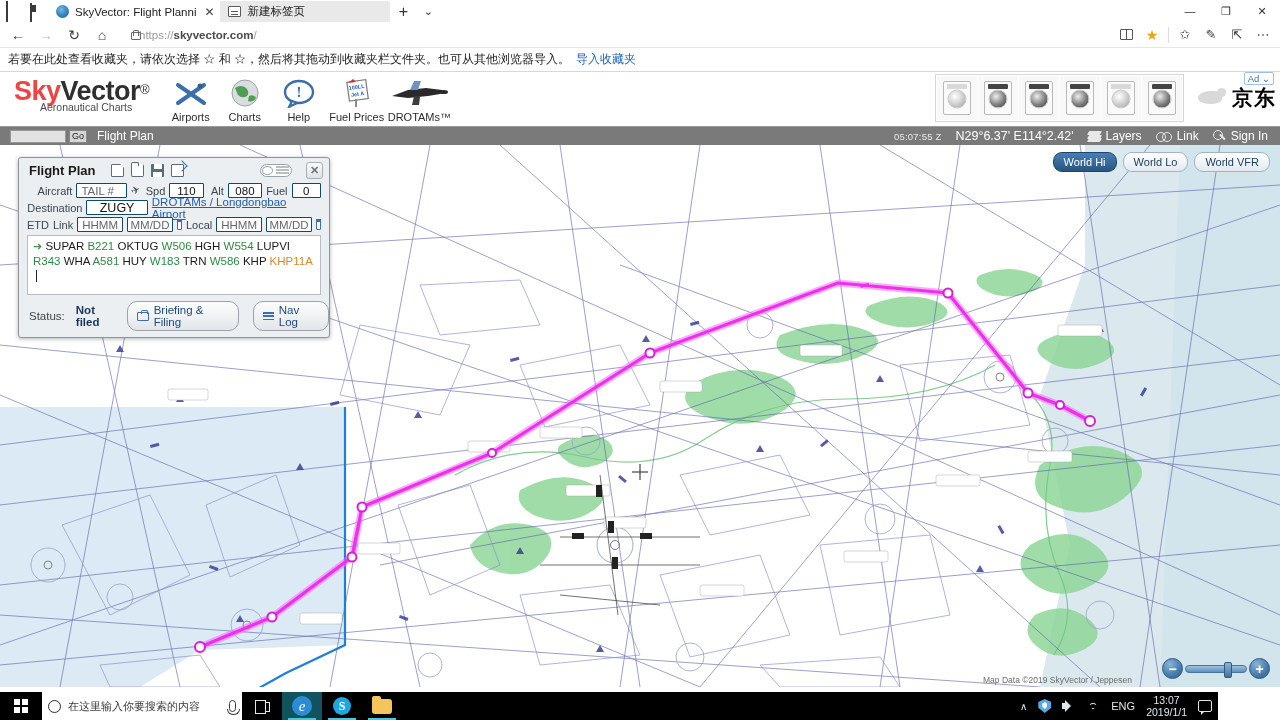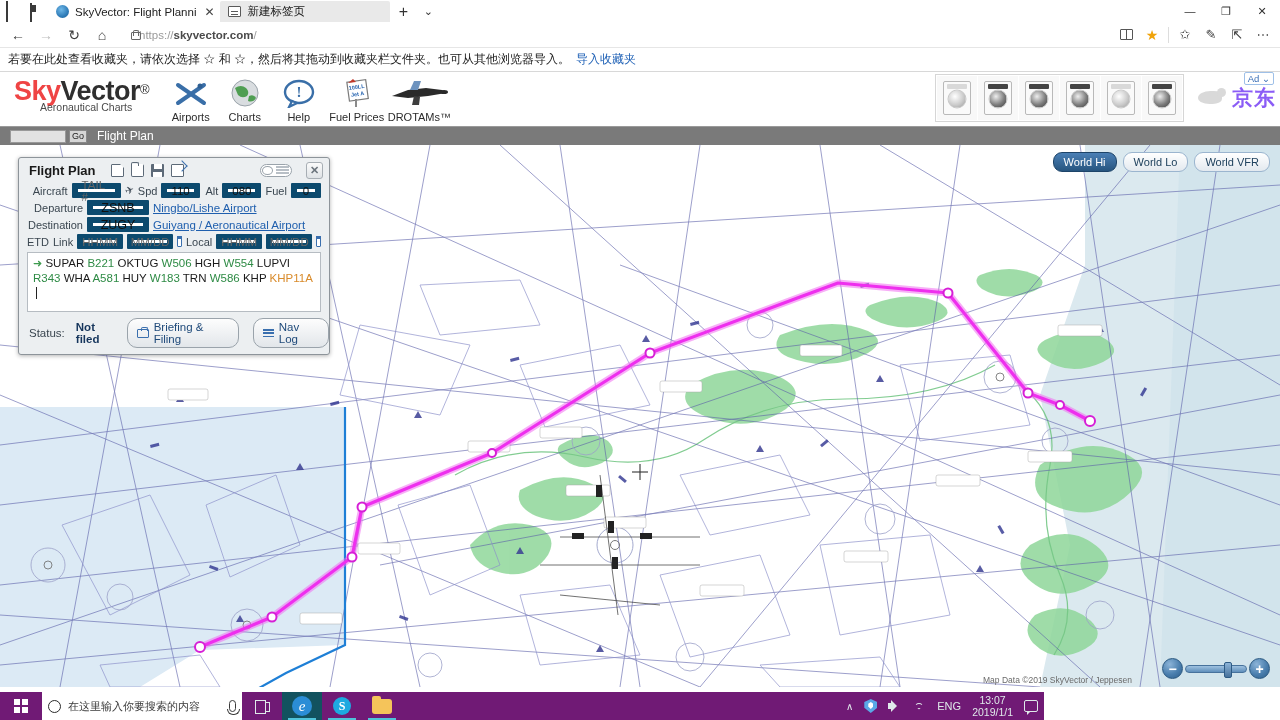--- a/index.html
+++ b/index.html
@@ -100,21 +100,21 @@
   .wmach { width: 28px; height: 34px; border: 1.5px solid #b9b9b9; background: #fafafa; border-radius: 2px; position: relative; }
   .wmach:before { content:''; position:absolute; left:50%; top:52%; transform: translate(-50%,-50%);
      width: 17px; height: 17px; border-radius: 50%; background: radial-gradient(circle at 38% 35%, #eee 0%, #7d7d7d 55%, #3a3a3a 100%); border:1.5px solid #c9c9c9;}
   .wmach:after { content:''; position:absolute; left:3px; top:2px; width:20px; height:5px; background:#444; border-radius:1px;}
   .wmach.lite:before { background: radial-gradient(circle at 38% 35%, #fff 0%, #ccc 55%, #9a9a9a 100%); }
   .wmach.lite:after { background:#d9d9d9; }
   .jd-logo { display: flex; align-items: center; gap: 4px; margin-left: 10px; }
   .jd-bird { width: 34px; height: 26px; position: relative; }
   .jd-bird:before{content:''; position:absolute; left:4px; top:6px; width:24px;height:13px;background:#d9d9d9;border-radius:60% 40% 45% 55%;}
   .jd-bird:after{content:''; position:absolute; left:23px; top:3px; width:9px;height:9px;background:#d9d9d9;border-radius:50%;}
-  .jd-text { font-size: 21px; color: #8b5cf6; font-weight: bold; letter-spacing: 1px; }
+  .jd-text { font-size: 21px; color: #000000; font-weight: bold; letter-spacing: 1px; }
   .ad-badge { position: absolute; right: 2px; top: -2px; font-size: 9.5px; color: #3b6fb6;
     border: 1px solid #9fc0e8; background: #fff; padding: 0 3px; border-radius: 2px; }
 
   
   #sv-toolbar {
     height: 19px; background: #7a7a7a; display: flex; align-items: center;
     position: relative; color: #fff; font-size: 12px; z-index: 30;
     border-top: 1px solid #9a9a9a;
   }
   .tb-search { width: 56px; height: 13px; background: #e2e2e2; border: 1px solid #999; margin-left: 10px; }
@@ -181,21 +181,21 @@
   .fp-toggle .knob { width: 11px; height: 9px; border-radius: 50%; border: 1.3px solid #9aa3ab; background: #fff; }
   .fp-toggle .bars { margin-left: 3px; width: 13px; height: 8px; background:
      repeating-linear-gradient(#b8bfc6 0 1.6px, transparent 1.6px 3.2px); }
   .fp-close { width: 17px; height: 17px; margin-left: 6px; border: 1px solid #a7aeb4; border-radius: 3px;
     background: linear-gradient(#fbfbfb, #dfe3e6); color: #6c757d; font-size: 11px;
     display: flex; align-items: center; justify-content: center; font-weight: bold; }
 
   .fp-row { display: flex; align-items: center; padding: 1px 8px; gap: 4px; height: 17px; }
   .fp-lbl { color: #3a4650; text-align: right; font-size: 11px; }
   .fp-lbl.w56 { width: 56px; }
-  .fp-inp { border: 6px solid #0c4a6e; background: #fff; height: 15px; font-size: 11.5px;
+  .fp-inp { border: 1px solid #0c4a6e; background: #fff; height: 15px; font-size: 11.5px;
     color: #666; padding: 0 4px; display: flex; align-items: center; border-radius: 1px; }
   .fp-inp.val { color: #111; font-weight: normal; justify-content: center; }
   .fp-inp.w60 { width: 60px; }
   .fp-inp.w62 { width: 62px; justify-content: center; font-size: 12.5px; }
   .fp-inp.w40 { width: 40px; justify-content: center; }
   .fp-inp.w34 { width: 34px; justify-content: center; }
   .fp-inp.w46 { width: 46px; justify-content: center; }
   .plane-ico { font-size: 11px; color: #4a5560; transform: rotate(-20deg); }
   .fp-apt-link { color: #1f5fae; text-decoration: underline; font-size: 11.5px; }
   .cal-ico { width: 12px; height: 11px; border: 1.4px solid #3a6fae; border-radius: 1px; position: relative; background:#fff; }
@@ -235,22 +235,22 @@
   }
   #sv-footer a { color: #1f5fae; text-decoration: underline; margin-left: 14px; }
   .social { margin-left: auto; display: flex; gap: 3px; padding-right: 4px; }
   .soc { width: 17px; height: 17px; display: flex; align-items: center; justify-content: center;
     font-size: 11px; font-weight: bold; color: #fff; }
   .soc.fb { background: #3b5998; font-family: "Liberation Serif", serif; }
   .soc.tw { background: #1da1f2; }
   .soc.li { background: #0077b5; font-size: 9.5px; }
 
   
-  #taskbar { position: absolute; left: 0; top: 692px; width: 1044px; height: 28px;
-    background: #701a75; display: flex; align-items: center; color: #dfe9ea; font-size: 11.5px; }
+  #taskbar { position: absolute; left: 0; top: 692px; width: 1218px; height: 28px;
+    background: #000000; display: flex; align-items: center; color: #dfe9ea; font-size: 11.5px; }
   .tb-start { width: 42px; height: 28px; display: flex; align-items: center; justify-content: center; }
   .winlogo { width: 14px; height: 14px; display: grid; grid-template-columns: 1fr 1fr; grid-template-rows: 1fr 1fr; gap: 1.6px; }
   .winlogo i { background: #fff; display: block; }
   .tb-searchbox { width: 200px; height: 28px; background: #ffffff; display: flex; align-items: center;
     gap: 7px; padding: 0 6px; color: #333; }
   .circ-ico { width: 13px; height: 13px; border: 1.6px solid #2a2a2a; border-radius: 50%; flex: 0 0 13px; }
   .tb-searchtxt { flex: 1 1 auto; font-size: 11px; color: #3a3a3a; white-space: nowrap; overflow: hidden; }
   .mic-ico { width: 7px; height: 12px; border-radius: 4px; border: 1.4px solid #3a3a3a; position: relative; flex:0 0 7px;}
   .mic-ico:after{content:'';position:absolute;left:-3px;bottom:-4px;width:11px;height:5px;border:1.4px solid #3a3a3a;border-top:0;border-radius:0 0 6px 6px;}
   .tb-app { width: 40px; height: 28px; display: flex; align-items: center; justify-content: center; position: relative; }
@@ -426,20 +426,40 @@
         <span class="jd-text">京东</span>
       </div>
       <div class="ad-badge"><span>Ad</span> <span>⌄</span></div>
     </div>
   </div>
 
   <div id="sv-toolbar">
     <div class="tb-search"></div>
     <div class="tb-go">Go</div>
     <div class="tb-fp">Flight Plan</div>
+    <div class="tb-right">
+      <span class="tb-time">05:07:55 Z</span>
+      <span class="tb-coord">N29°6.37' E114°2.42'</span>
+      <span class="tb-item">
+        <span class="layers-ico">
+            <span style="top:0"></span>
+            <span style="top:3.5px"></span>
+            <span style="top:7px"></span>
+          </span>
+        <span>Layers</span>
+      </span>
+      <span class="tb-item">
+        <span class="link-ico"></span>
+        <span>Link</span>
+      </span>
+      <span class="tb-item">
+        <span class="key-ico"></span>
+        <span>Sign In</span>
+      </span>
+    </div>
   </div>
 
   <div id="map-area">
     <svg id="map-svg" width="1280" height="542" viewBox="0 0 1280 542">
       <defs>
         <pattern id="fade" width="4" height="4" patternUnits="userSpaceOnUse">
           <rect width="4" height="4" fill="#ffffff"></rect>
         </pattern>
       </defs>
 
@@ -692,30 +712,25 @@
       <span class="fp-inp w60">TAIL #</span>
       <span class="plane-ico">✈</span>
       <span class="fp-lbl" style="width:26px">Spd</span>
       <span class="fp-inp w40 val">110</span>
       <span class="fp-lbl" style="width:20px">Alt</span>
       <span class="fp-inp w40 val">080</span>
       <span class="fp-lbl" style="width:26px">Fuel</span>
       <span class="fp-inp w34 val">0</span>
     </div>
 
-    <div class="fp-row">
-      <span class="fp-lbl w56">Departure</span>
-      <span class="fp-inp w62 val">ZSNB</span>
-      <span class="fp-apt-link">Ningbo/Lishe Airport</span>
-    </div>
 
     <div class="fp-row">
       <span class="fp-lbl w56">Destination</span>
       <span class="fp-inp w62 val">ZUGY</span>
-      <span class="fp-apt-link">Guiyang / Aeronautical Airport</span>
+      <span class="fp-apt-link">DROTAMs / Longdongbao Airport</span>
     </div>
 
     <div class="fp-row">
       <span class="fp-lbl" style="width:24px">ETD</span>
       <span class="fp-lbl" style="width:28px">Link</span>
       <span class="fp-inp w46">HHMM</span>
       <span class="fp-inp w46">MM/DD</span>
       <span class="cal-ico"></span>
       <span class="fp-lbl" style="width:34px">Local</span>
       <span class="fp-inp w46">HHMM</span>

